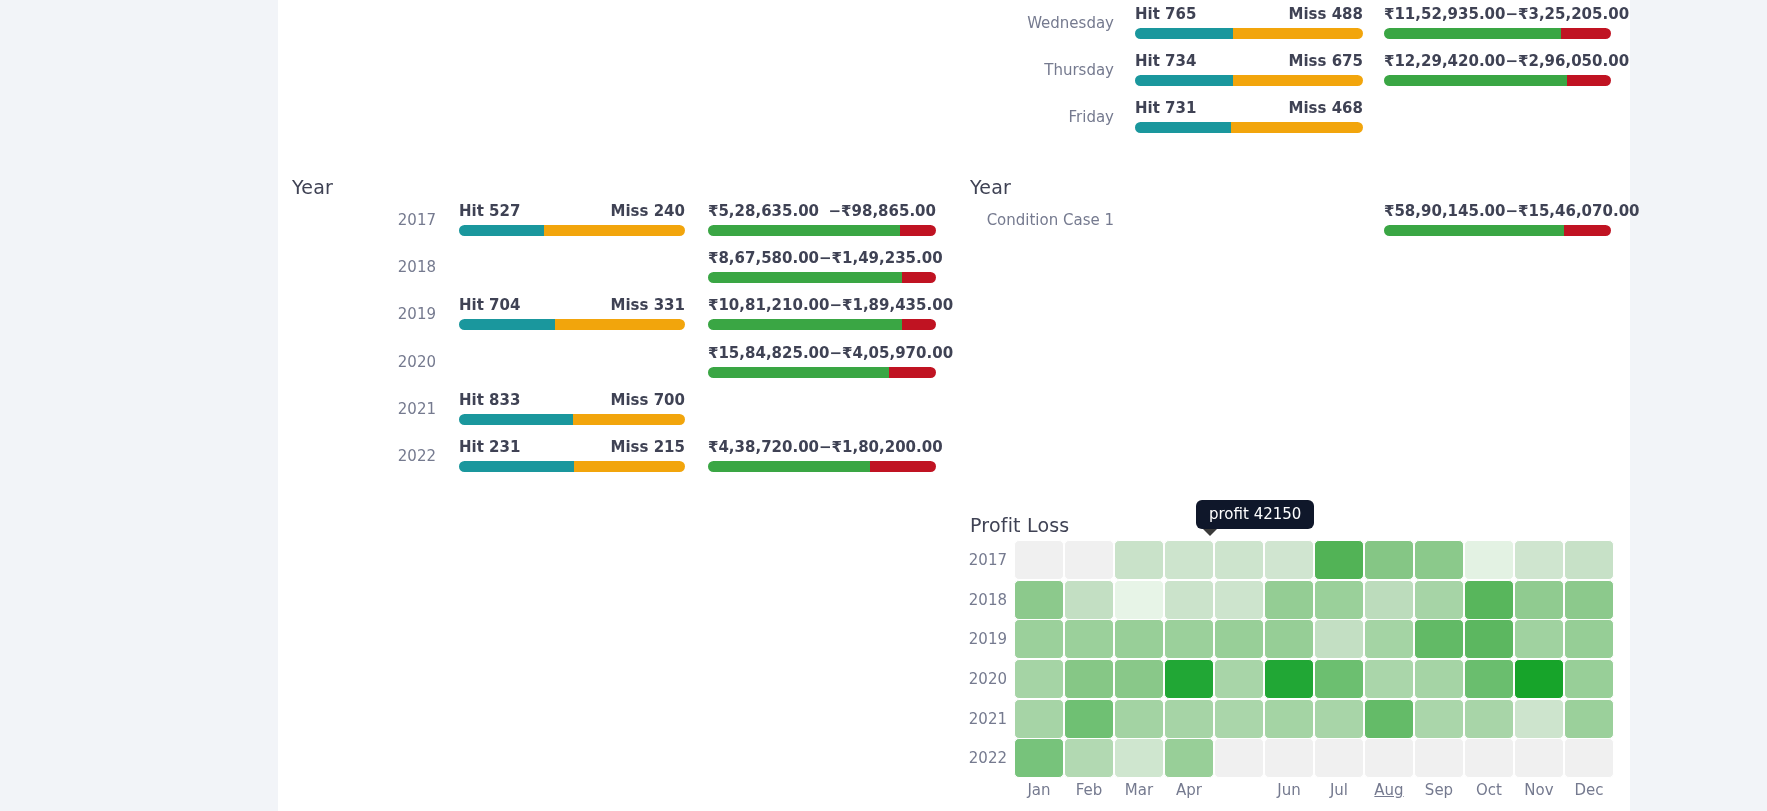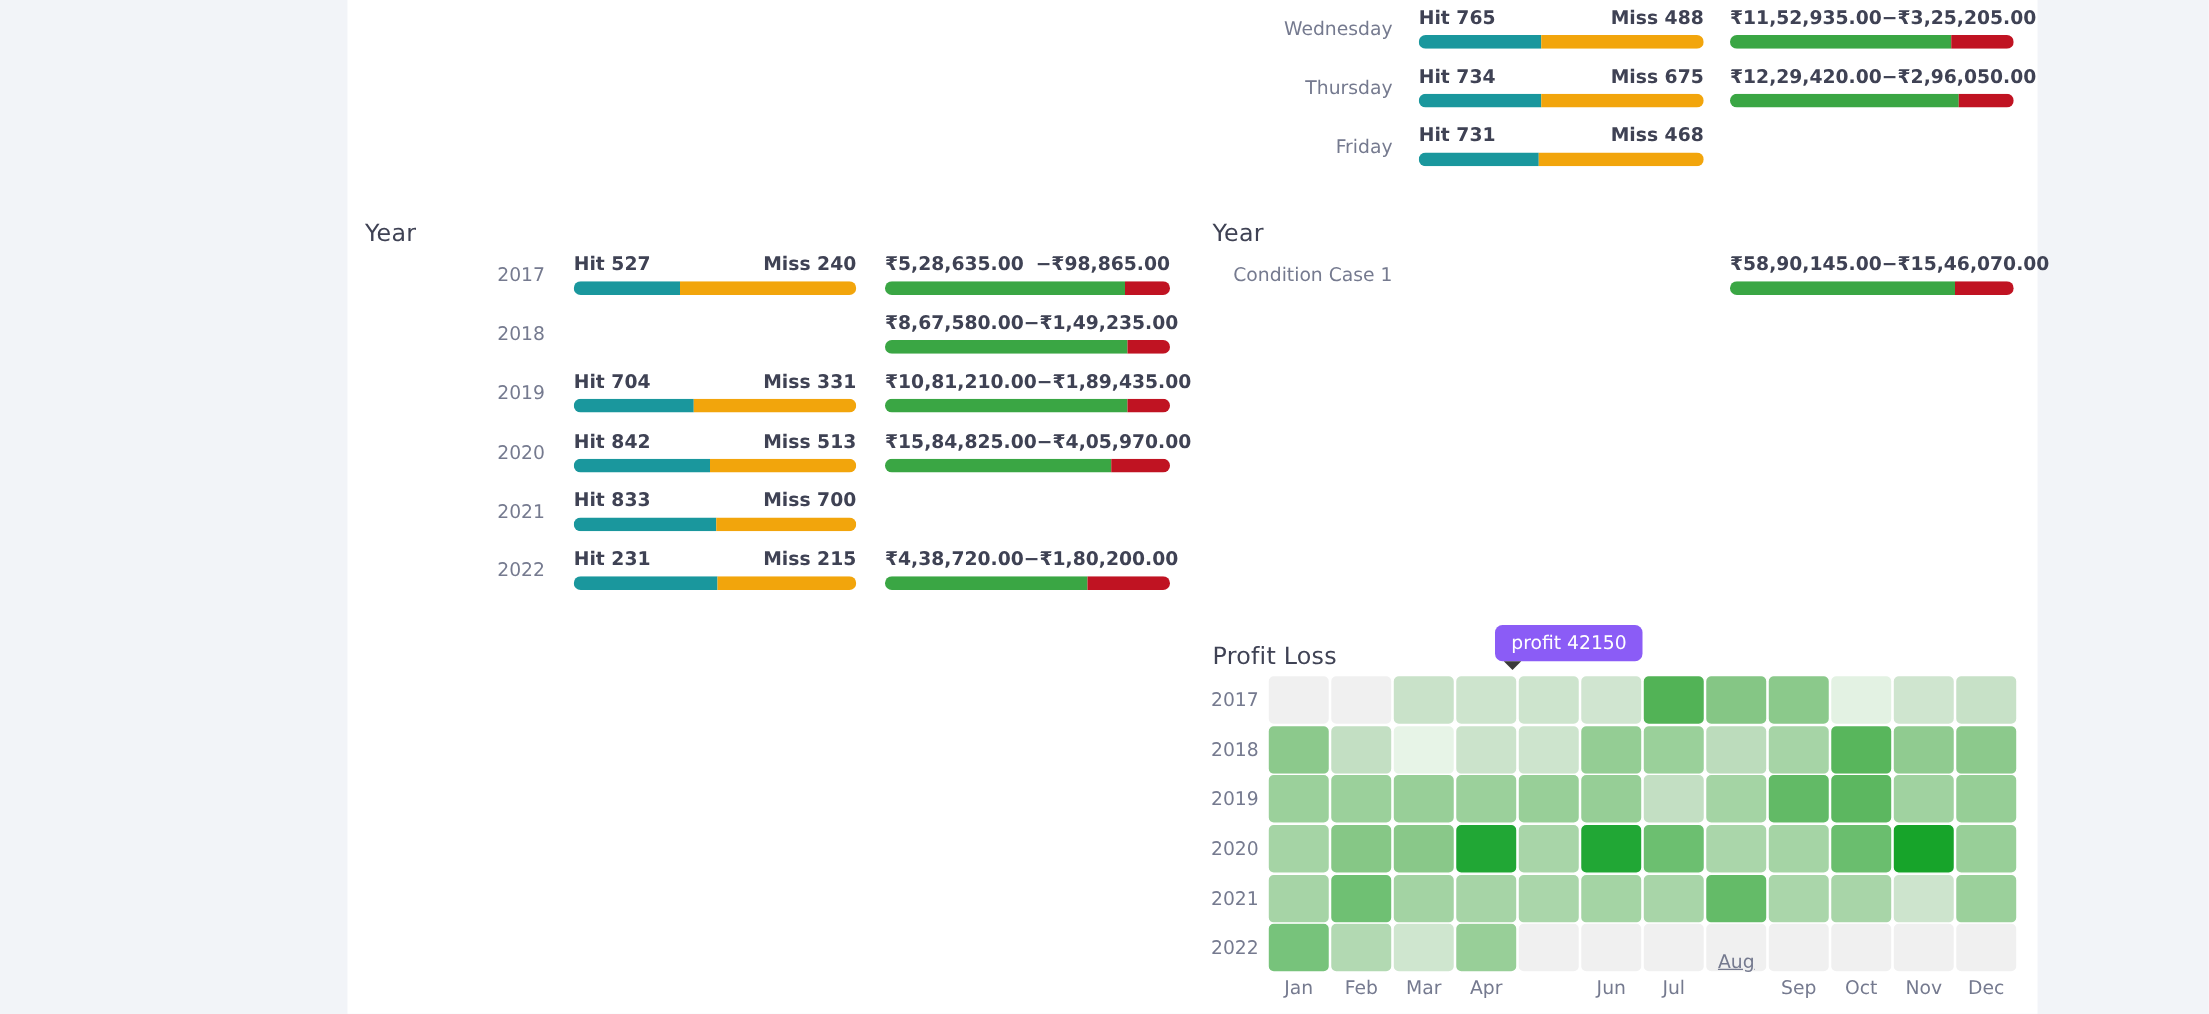--- a/index.html
+++ b/index.html
@@ -46,21 +46,21 @@
     position:absolute;width:100px;text-align:right;
     font-size:15px;color:#757a8f;
   }
   .hm-month{
     position:absolute;width:50px;text-align:center;
     font-size:15px;color:#757a8f;
   }
   
   .tooltip{
     position:absolute;left:918px;top:500px;
-    background:#8b5cf6;color:#ffffff;
+    background:#0f172a;color:#ffffff;
     font-size:15px;font-weight:500;
     padding:5px 13px 6px 13px;border-radius:6px;white-space:nowrap;
   }
   .tooltip .arrow{
     position:absolute;left:7px;bottom:-7px;width:0;height:0;
     border-left:7px solid transparent;border-right:7px solid transparent;
     border-top:7px solid #3a3a3a;
   }
 </style>
 </head>
@@ -189,30 +189,20 @@
               <span>−₹1,89,435.00</span>
             </div>
             <div class="bar">
               <span class="seg" style="width: 85.1%; background: rgb(58, 166, 68);"></span>
               <span class="seg" style="flex: 1 1 0%; background: rgb(192, 19, 34);"></span>
             </div>
           </div>
         </div>
         <div class="stat-row geo-left" style="top: 344px;">
           <span class="lbl">2020</span>
-          <div class="bar-group duo">
-            <div class="bar-labels">
-              <span>Hit 842</span>
-              <span>Miss 513</span>
-            </div>
-            <div class="bar">
-              <span class="seg" style="width: 48.2%; background: rgb(26, 151, 157);"></span>
-              <span class="seg" style="flex: 1 1 0%; background: rgb(242, 165, 12);"></span>
-            </div>
-          </div>
           <div class="bar-group pl">
             <div class="bar-labels">
               <span>₹15,84,825.00</span>
               <span>−₹4,05,970.00</span>
             </div>
             <div class="bar">
               <span class="seg" style="width: 79.6%; background: rgb(58, 166, 68);"></span>
               <span class="seg" style="flex: 1 1 0%; background: rgb(192, 19, 34);"></span>
             </div>
           </div>
@@ -362,20 +352,20 @@
       <div class="hm-year" style="left: 629px; top: 670px;">2020</div>
       <div class="hm-year" style="left: 629px; top: 710px;">2021</div>
       <div class="hm-year" style="left: 629px; top: 749px;">2022</div>
       <div class="hm-month" style="left: 736px; top: 781px;">Jan</div>
       <div class="hm-month" style="left: 786px; top: 781px;">Feb</div>
       <div class="hm-month" style="left: 836px; top: 781px;">Mar</div>
       <div class="hm-month" style="left: 886px; top: 781px;">Apr</div>
       <div class="hm-month" style="left: 936px; top: 827px;">May</div>
       <div class="hm-month" style="left: 986px; top: 781px;">Jun</div>
       <div class="hm-month" style="left: 1036px; top: 781px;">Jul</div>
-      <div class="hm-month" style="left: 1086px; top: 760px; text-decoration: underline;">Aug</div>
+      <div class="hm-month" style="left: 1086px; top: 781px; text-decoration: underline;">Aug</div>
       <div class="hm-month" style="left: 1136px; top: 781px;">Sep</div>
       <div class="hm-month" style="left: 1186px; top: 781px;">Oct</div>
       <div class="hm-month" style="left: 1236px; top: 781px;">Nov</div>
       <div class="hm-month" style="left: 1286px; top: 781px;">Dec</div>
     </section>
 
 </div>
 
 </body></html>

